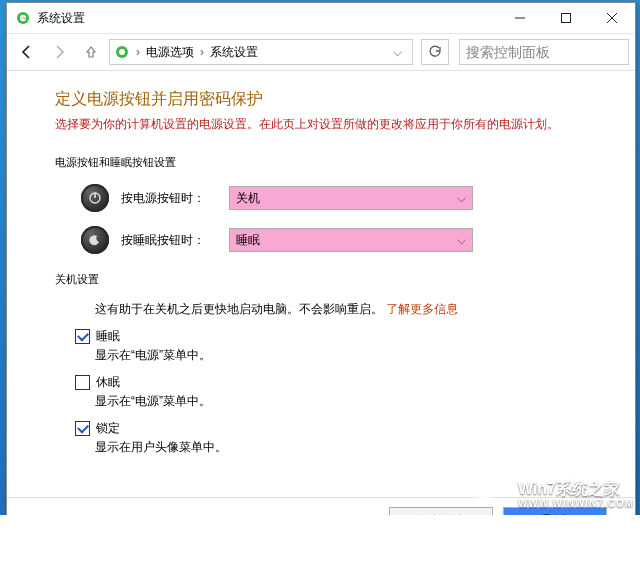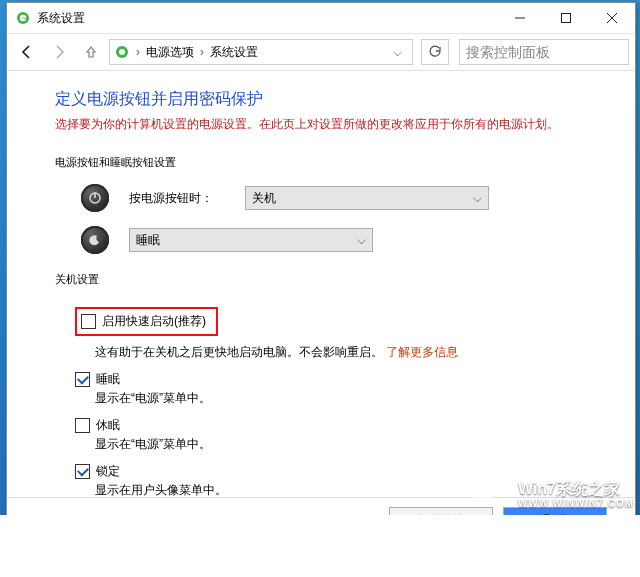--- a/index.html
+++ b/index.html
@@ -19,28 +19,28 @@
   .crumbs{flex:1;height:24px;border:1px solid #cfcfcf;display:flex;align-items:center;padding:0 4px;gap:2px;font-size:12px;}
   .crumbs .cicon{width:16px;height:16px;}
   .crumbs .sep{color:#606060;padding:0 4px;}
   .crumbs .dd{color:#606060;margin-left:auto;padding:0 6px;}
   .refresh{width:26px;height:24px;border:1px solid #cfcfcf;display:flex;align-items:center;justify-content:center;margin-left:4px;}
   .search{width:160px;height:24px;border:1px solid #cfcfcf;margin-left:6px;display:flex;align-items:center;padding:0 4px;color:#777;}
   .search input{border:none;outline:none;font-size:14px;width:100%;color:#333;}
   .search input::placeholder{color:#888;}
   
   .content{flex:1;overflow:auto;padding:18px 34px 10px 48px;}
-  .heading{color:#1d4ed8;font-size:16px;margin-bottom:6px;}
+  .heading{color:#a16207;font-size:16px;margin-bottom:6px;}
   .subtext{color:#b91c1c;font-size:12px;margin-bottom:22px;}
   .section-title{font-size:11px;color:#000;margin:4px 0 14px 0;}
-  .row{display:flex;align-items:center;margin:0 0 14px 26px;gap:20px;}
+  .row{display:flex;align-items:center;margin:0 0 14px 26px;gap:12px;}
   .pbtn{width:28px;height:28px;border-radius:50%;background:radial-gradient(circle at 35% 30%,#666,#111);display:flex;align-items:center;justify-content:center;box-shadow:inset 0 0 0 2px #2a2a2a;}
   .pbtn svg{width:14px;height:14px;}
   .label{width:96px;font-size:12px;}
-  .select{height:22px;border:1px solid #adadad;background:#e5e5e5;display:flex;align-items:center;justify-content:space-between;padding:0 6px;font-size:12px;min-width:230px;}
+  .select{height:22px;border:1px solid #adadad;background:#f9a8d4;display:flex;align-items:center;justify-content:space-between;padding:0 6px;font-size:12px;min-width:230px;}
   .select .chev{color:#555;}
   .redbox{border:2px solid #e11;display:inline-flex;align-items:center;padding:4px 10px 4px 4px;margin:6px 0 6px 20px;}
   .cb{width:13px;height:13px;border:1px solid #333;background:#fff;display:inline-flex;align-items:center;justify-content:center;margin-right:6px;}
   .cb.checked::after{content:"";width:8px;height:5px;border-left:2px solid #1a57c9;border-bottom:2px solid #1a57c9;transform:rotate(-45deg);margin-top:-3px;}
   .opt{display:flex;align-items:center;margin:2px 0 0 20px;font-size:12px;}
   .optdesc{margin:2px 0 10px 40px;font-size:12px;color:#000;}
   .inline{display:inline;}
   a.link{color:#c2410c;text-decoration:none;}
   
   .footer{height:44px;border-top:1px solid #e0e0e0;display:flex;align-items:center;justify-content:flex-end;gap:10px;padding:0 28px;}
@@ -140,32 +140,29 @@
           <span class="chev">⌵</span>
         </div>
       </div>
 
       <div class="row">
         <div class="pbtn">
           <svg viewBox="0 0 14 14">
               <path d="M9 3 A5 5 0 1 0 11 9 A4 4 0 0 1 9 3 Z" fill="#ddd"></path>
             </svg>
         </div>
+        <div class="label">按睡眠按钮时：</div>
         <div class="select">
           <span>睡眠</span>
           <span class="chev">⌵</span>
         </div>
       </div>
 
       <div class="section-title" style="margin-top:18px">关机设置</div>
 
-      <div class="redbox">
-        <span class="cb"></span>
-        <span>启用快速启动(推荐)</span>
-      </div>
       <div class="optdesc">
         <span class="inline">这有助于在关机之后更快地启动电脑。不会影响重启。</span>
         <a href="#" class="link">了解更多信息</a>
       </div>
 
       <div class="opt">
         <span class="cb checked"></span>
         <span>睡眠</span>
       </div>
       <div class="optdesc">显示在“电源”菜单中。</div>

